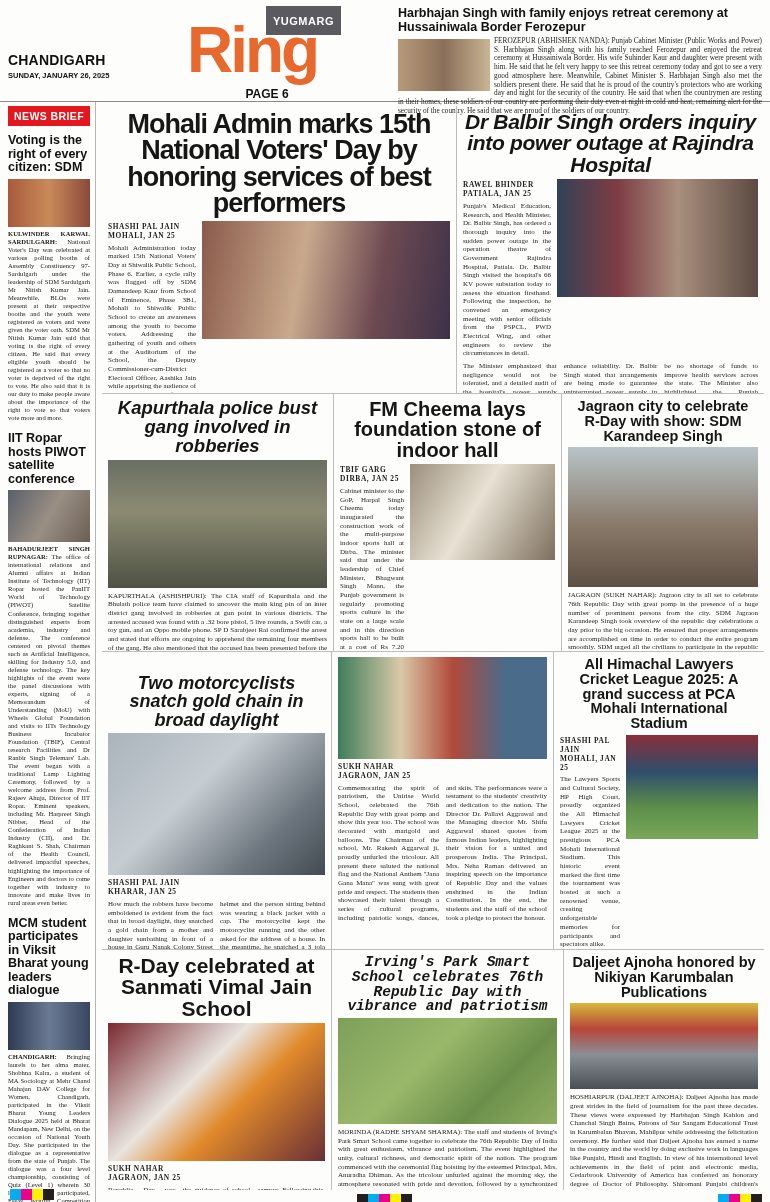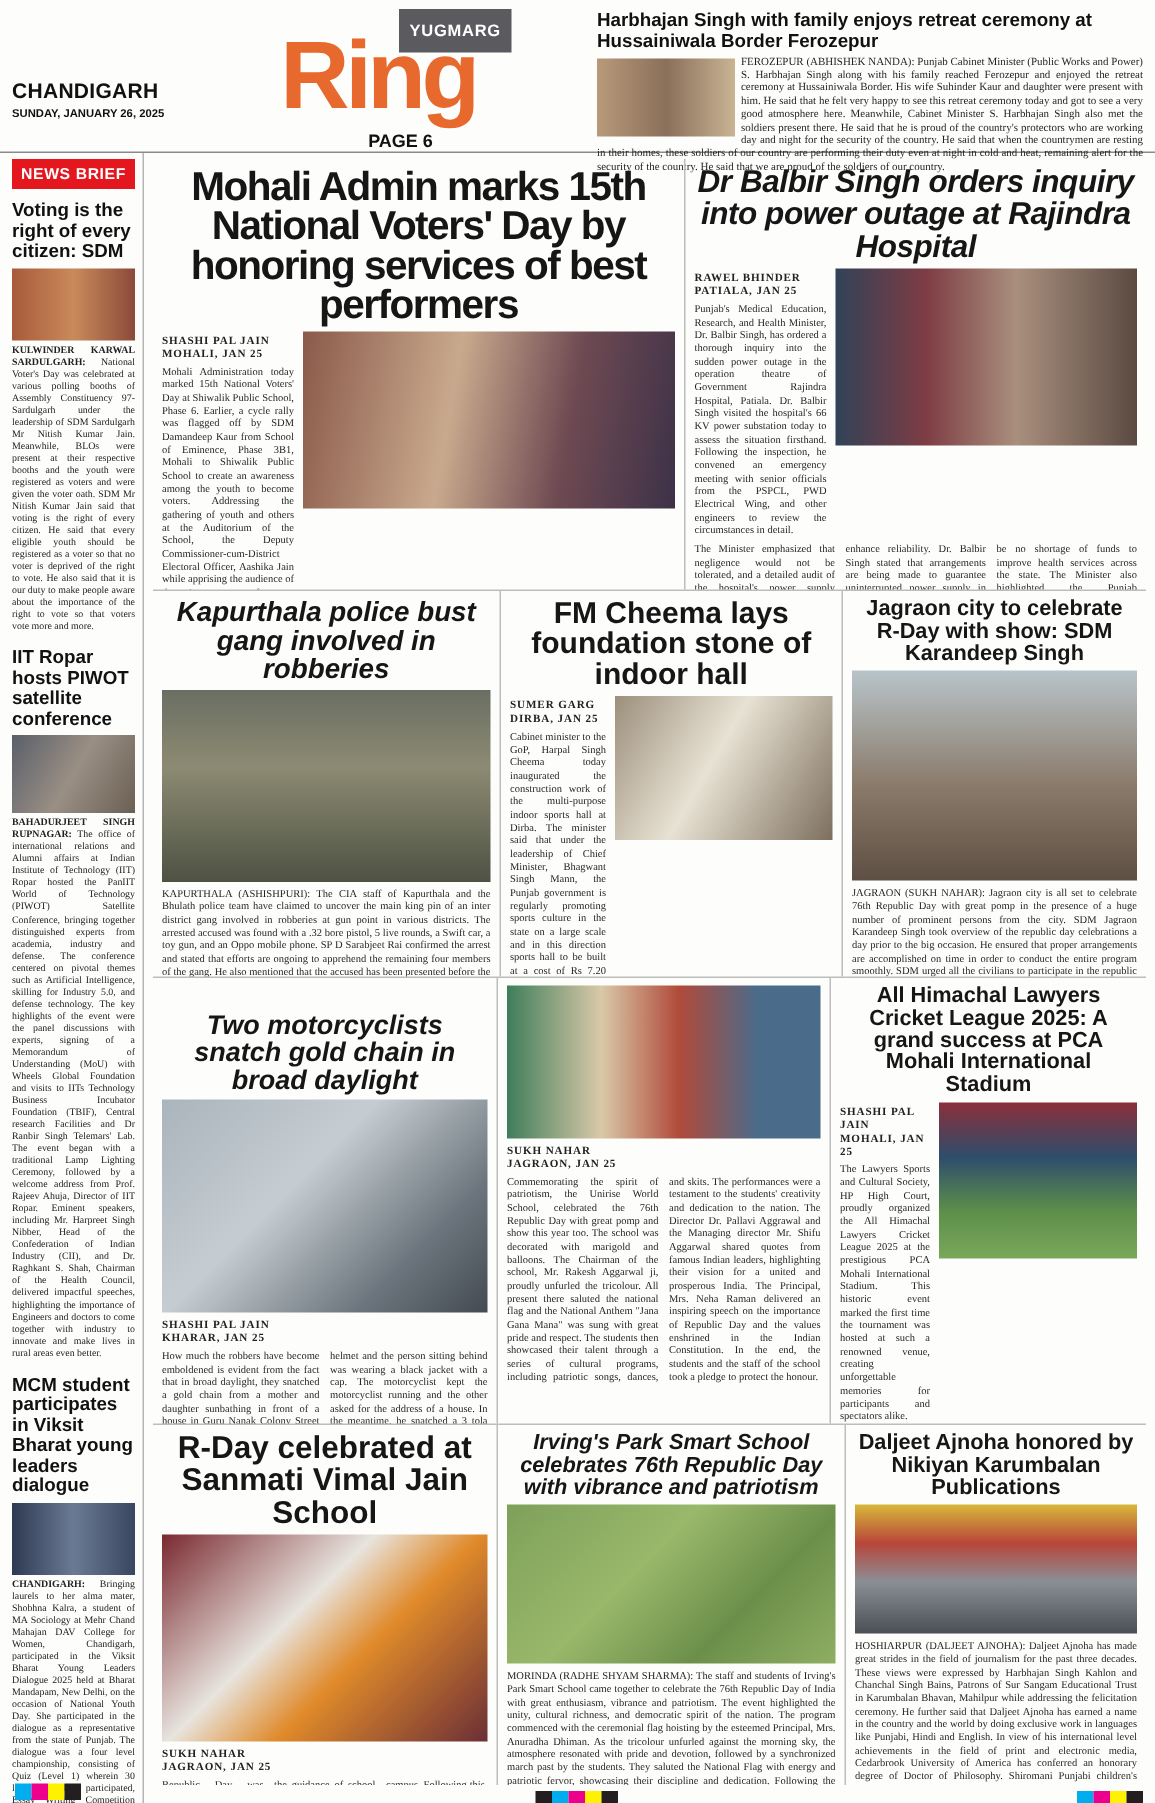--- a/index.html
+++ b/index.html
@@ -53,21 +53,21 @@
     color:#161616; line-height:1.02; margin-bottom:4px; }
   .hl-mohali { font-size:27px; letter-spacing:-1px; line-height:.98; }
   .hl-balbir { font-size:21px; font-style:italic; letter-spacing:-.3px; }
   .hl-kapur { font-size:18.5px; font-style:italic; }
   .hl-cheema { font-size:20px; }
   .hl-jagraon { font-size:14.5px; }
   .hl-moto { font-size:18px; font-style:italic;margin-top:17px; }
   .hl-unirise { font-size:15.5px; letter-spacing:-.4px; }
   .hl-cricket { font-size:14.5px; }
   .hl-sanmati { font-size:21px; }
-  .hl-irvings { font-size:14.5px; font-style:italic; }
+  .hl-irvings { font-size:14.5px; font-style:italic;font-family:Liberation Mono, monospace; }
   .hl-daljeet { font-size:14.5px; }
   .byline { font-size:7.4px; font-weight:bold; letter-spacing:.6px; line-height:1.2;
     margin:2px 0 3px 0; color:#222; }
   .body { font-size:7px; line-height:1.24; text-align:justify; color:#1f1f1f; }
   .cols2 { column-count:2; column-gap:7px; }
   .cols3 { column-count:3; column-gap:7px; }
   .lead-row { display:flex; gap:6px; margin-bottom:4px; }
   .lead-col { flex:0 0 88px; }
   .lead-col .body { margin-top:2px; }
   .lead-photo { flex:1; }
@@ -186,21 +186,21 @@
           <h2 class="hl hl-kapur">Kapurthala police bust gang involved in robberies</h2>
           <div class="photo ph-kapur"></div>
           <p class="body">KAPURTHALA (ASHISHPURI): The CIA staff of Kapurthala and the Bhulath police team have claimed to uncover the main king pin of an inter district gang involved in robberies at gun point in various districts. The arrested accused was found with a .32 bore pistol, 5 live rounds, a Swift car, a toy gun, and an Oppo mobile phone. SP D Sarabjeet Rai confirmed the arrest and stated that efforts are ongoing to apprehend the remaining four members of the gang. He also mentioned that the accused has been presented before the court and police remand for two days has been obtained. SP Sarabjeet Rai, while speaking to the media, said that on January 15, an I-20 car was robbed at gunpoint in the Subhanpur police station area. An FIR was registered at Subhanpur police station, and an investigation began. During the investigation, the Bhulath Division DSP team and the CIA staff incharge inspector Jarnail Singh conducted a joint operation and arrested one accused, Karanveer Singh alias Mota, son of Gurdarshan Singh, a resident of village Pakhopur, Tarn Taran.</p>
         </article>
 
         <article class="cell" style="width:228px">
           <h2 class="hl hl-cheema">FM Cheema lays foundation stone of indoor hall</h2>
           <div class="lead-row">
             <div class="lead-col" style="flex:0 0 64px">
               <div class="byline">
-                <div>SUMER GARG</div>
+                <div>TBIF GARG</div>
                 <div>DIRBA, JAN 25</div>
               </div>
               <p class="body">Cabinet minister to the GoP, Harpal Singh Cheema today inaugurated the construction work of the multi-purpose indoor sports hall at Dirba. The minister said that under the leadership of Chief Minister, Bhagwant Singh Mann, the Punjab government is regularly promoting sports culture in the state on a large scale and in this direction sports hall to be built at a cost of Rs 7.20 crore.</p>
             </div>
             <div class="lead-photo photo ph-cheema"></div>
           </div>
 
         </article>
 
         <article class="cell" style="flex:1">

